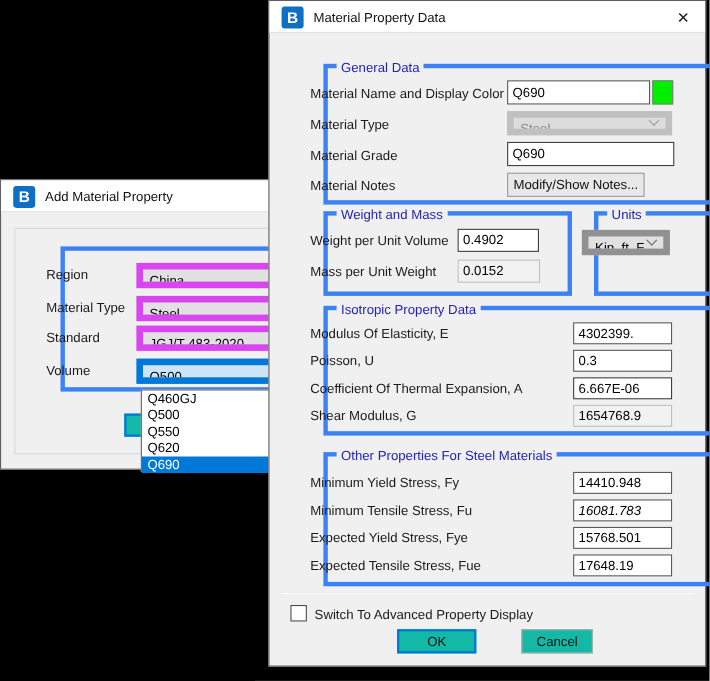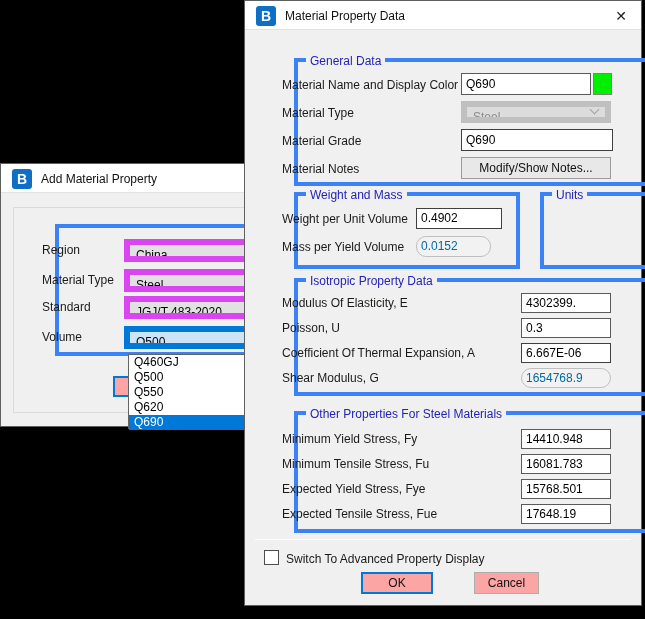--- a/index.html
+++ b/index.html
@@ -36,34 +36,34 @@
   }
   .legend {
     position:absolute; top:-8px; left:8px; background:#f0f0f0;
     padding:0 4px; color:#2323b5; font-size:12px; white-space:nowrap;
   }
   .lbl { position:absolute; color:#1a1a1a; white-space:nowrap; }
   .tb {
     position:absolute; background:#fff; border:1px solid #5a5a5a;
     font-size:12px; padding:0 4px; line-height:19px; white-space:nowrap; overflow:hidden;
   }
-  .tb.disabled { background:#f2f2f2; border-color:#bfbfbf; color:#0369a1;border-radius:10px; }
+  .tb.disabled { background:#f2f2f2; border-color:#bfbfbf; color:#000000; }
   .combo {
     position:absolute; background:#e1e1e1; border:6px solid #d946ef;
     padding:0 20px 0 6px; line-height:21px; white-space:nowrap; overflow:hidden;
   }
   .combo.disabled { background:#dcdcdc; border-color:#c0c0c0; color:#8a8a8a; }
   .chev {
     position:absolute; right:7px; top:50%; width:7px; height:7px; margin-top:-6px;
     border-right:1px solid #6a6a6a; border-bottom:1px solid #6a6a6a;
     transform:rotate(45deg);
   }
   .combo.disabled .chev { border-color:#a0a0a0; }
   .btn {
-    position:absolute; background:#fca5a5; border:1px solid #adadad;
+    position:absolute; background:#14b8a6; border:1px solid #adadad;
     text-align:center; font-size:12px; color:#111;
   }
   .btn.default { border:2px solid #0078d7; }
   .swatch { position:absolute; border:1px solid #808080; }
   .sep { position:absolute; height:1px; background:#d9d9d9; border-bottom:1px solid #fdfdfd; }
   .checkbox {
     position:absolute; width:15px; height:15px; background:#fff; border:1px solid #4d4d4d;
   }
   .ddlist {
     position:absolute; background:#fff; border:1px solid #646464; z-index:6;
@@ -136,53 +136,57 @@
   <div class="lbl" style="left:37px; top:105px;">Material Type</div>
   <div class="combo disabled" style="left:216px; top:100px; width:150px; height:22px; line-height:20px;">
     <span>Steel</span>
     <span class="chev"></span>
   </div>
 
   <div class="lbl" style="left:37px; top:133px;">Material Grade</div>
   <div class="tb" style="left:216px; top:128px; width:152px; height:22px; line-height:20px; border-color:#3f3f3f;">Q690</div>
 
   <div class="lbl" style="left:37px; top:161px;">Material Notes</div>
-  <div class="btn" style="left:216px; top:156px; width:150px; height:22px; line-height:20px; border-color:#9a9a9a; background:#e8e8e8;">Modify/Show Notes...</div>
+  <div class="btn" style="left:216px; top:156px; width:125px; height:22px; line-height:20px; border-color:#9a9a9a; background:#e8e8e8;">Modify/Show Notes...</div>
 
   <div class="groupbox" style="left:22px; top:191px; width:226px; height:77px;">
     <span class="legend">Weight and Mass</span>
   </div>
   <div class="lbl" style="left:37px; top:211px;">Weight per Unit Volume</div>
-  <div class="tb" style="left:171px; top:207px; width:86px; height:21px; border-color:#3f3f3f;">0.4902</div>
-  <div class="lbl" style="left:37px; top:239px;">Mass per Yield Volume</div>
+  <div class="tb" style="left:171px; top:207px; width:74px; height:21px; border-color:#3f3f3f;">0.4902</div>
+  <div class="lbl" style="left:37px; top:239px;">Mass per Unit Weight</div>
   <div class="tb disabled" style="left:171px; top:235px; width:75px; height:21px;">0.0152</div>
 
   <div class="groupbox" style="left:268px; top:191px; width:118px; height:77px;">
     <span class="legend">Units</span>
+  </div>
+  <div class="combo" style="left:284px; top:208px; width:80px; height:23px; border-color:#919191;">
+    <span>Kip, ft, F</span>
+    <span class="chev"></span>
   </div>
 
   <div class="groupbox" style="left:22px; top:277px; width:364px; height:118px;">
     <span class="legend">Isotropic Property Data</span>
   </div>
   <div class="lbl" style="left:37px; top:295px;">Modulus Of Elasticity,  E</div>
   <div class="tb" style="left:276px; top:292px; width:90px; height:20px;">4302399.</div>
   <div class="lbl" style="left:37px; top:320px;">Poisson, U</div>
   <div class="tb" style="left:276px; top:317px; width:90px; height:20px;">0.3</div>
   <div class="lbl" style="left:37px; top:345px;text-align:center;">Coefficient Of Thermal Expansion,  A</div>
   <div class="tb" style="left:276px; top:342px; width:90px; height:20px; border-color:#3f3f3f;">6.667E-06</div>
   <div class="lbl" style="left:37px; top:370px;">Shear Modulus,  G</div>
   <div class="tb disabled" style="left:276px; top:367px; width:90px; height:20px;">1654768.9</div>
 
   <div class="groupbox" style="left:22px; top:410px; width:364px; height:122px;">
     <span class="legend">Other Properties For Steel Materials</span>
   </div>
   <div class="lbl" style="left:37px; top:431px;">Minimum Yield Stress, Fy</div>
   <div class="tb" style="left:276px; top:428px; width:90px; height:20px;">14410.948</div>
   <div class="lbl" style="left:37px; top:456px;">Minimum Tensile Stress, Fu</div>
-  <div class="tb" style="left:276px; top:453px; width:90px; height:20px;">16081.783</div>
+  <div class="tb" style="left:276px; top:453px; width:90px; height:20px;font-style:italic;">16081.783</div>
   <div class="lbl" style="left:37px; top:481px;">Expected Yield Stress, Fye</div>
   <div class="tb" style="left:276px; top:478px; width:90px; height:20px;">15768.501</div>
   <div class="lbl" style="left:37px; top:506px;">Expected Tensile Stress, Fue</div>
   <div class="tb" style="left:276px; top:503px; width:90px; height:20px;">17648.19</div>
 
   <div class="sep" style="left:10px; right:10px; top:538px;"></div>
   <div class="checkbox" style="left:19px; top:549px;"></div>
   <div class="lbl" style="left:41px; top:551px;">Switch To Advanced Property Display</div>
 
   <div class="btn default" style="left:116px; top:571px; width:72px; height:22px; line-height:18px;">OK</div>

